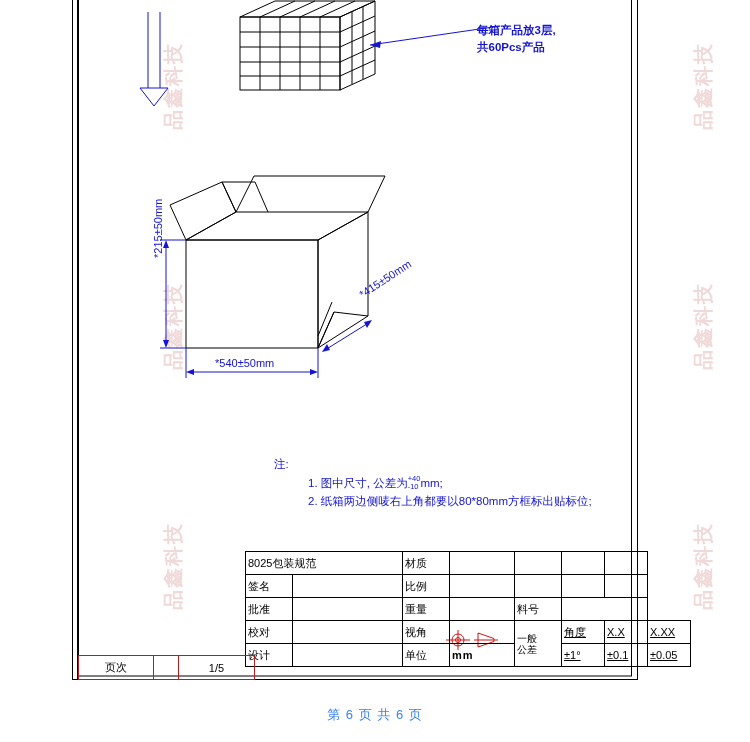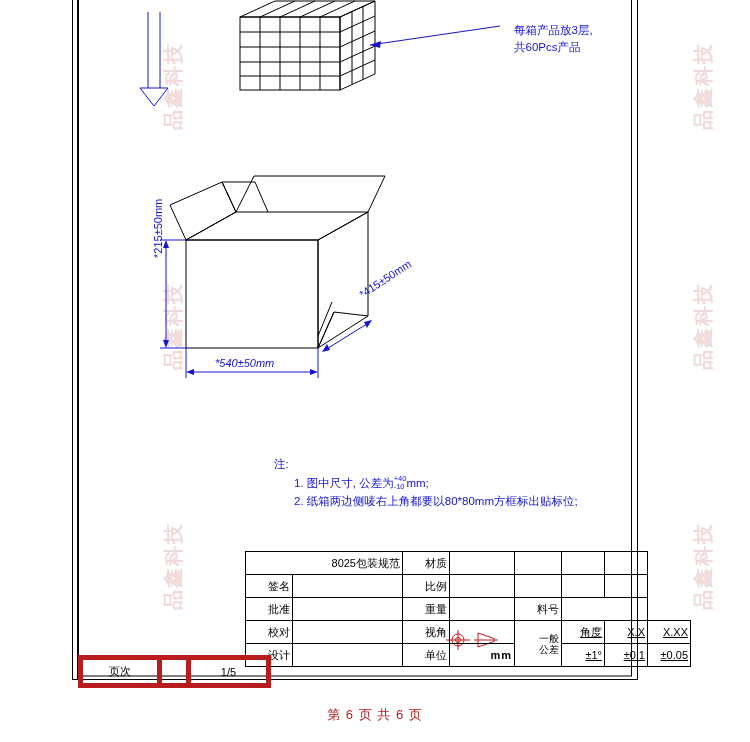--- a/index.html
+++ b/index.html
@@ -50,50 +50,50 @@
     box-sizing: border-box;
   }
   
   .note-blue {
     position: absolute;
     color: #1414d2;
     font-size: 11.5px;
     line-height: 17px;
     white-space: nowrap;
   }
-  .callout-1 { left: 514px; top: 22px; }
+  .callout-1 { left: 477px; top: 22px; font-weight: bold; }
   .callout-1 .l2 { display:block; }
 
   .notes-block {
     position: absolute;
     left: 272px;
     top: 455px;
     color: #1414d2;
     font-size: 11.5px;
     line-height: 18.5px;
   }
   .notes-block .title { margin-left: 2px; }
-  .notes-block .item { margin-left: 22px; white-space: nowrap; }
+  .notes-block .item { margin-left: 36px; white-space: nowrap; }
   .frac {
     display: inline-block;
     vertical-align: -0.35em;
     font-size: 7.5px;
     line-height: 8px;
     text-align: left;
   }
   .frac span { display: block; }
 
   
   .dim {
     position: absolute;
     color: #1414d2;
     font-size: 11px;
     white-space: nowrap;
   }
-  .dim-540 { left: 215px; top: 357px; font-style: italic; }
+  .dim-540 { left: 215px; top: 357px; }
   .dim-215 {
     left: 152px; top: 258px;
     transform: rotate(-90deg);
     transform-origin: left top;
   }
   .dim-415 {
     left: 357px; top: 290px;
     transform: rotate(-33deg);
     transform-origin: left top;
   }
@@ -103,58 +103,58 @@
     position: absolute;
     left: 245px;
     top: 551px;
     border-collapse: collapse;
     font-size: 11px;
     color: #000;
   }
   .title-block td {
     border: 1px solid #000;
     height: 22px;
-    text-align: right;
+    text-align: left;
     vertical-align: middle;
     padding: 0 2px;
     white-space: nowrap;
   }
   .tb-spec { width: 152px; }
   .tb-val  { width: 60px; }
   .tb-lbl  { width: 42px; }
   .tb-small{ width: 38px; text-decoration: underline; }
 
   
   .page-row {
     position: absolute;
     left: 78px;
     top: 655px;
     border-collapse: collapse;
     font-size: 11px;
   }
   .page-row td {
-    border: 5px solid #b91c1c;
+    border: 1px solid #b91c1c;
     height: 21px;
     text-align: center;
     vertical-align: middle;
     white-space: nowrap;
   }
   .pr-a { width: 72px; }
   .pr-b { width: 22px; }
   .pr-c { width: 73px; }
 
   .footer {
     position: absolute;
     left: 0;
     top: 706px;
     width: 750px;
     text-align: center;
     font-size: 13px;
     letter-spacing: 1px;
-    color: #b91c1c;
+    color: #3b82f6;
   }
   svg.draw {
     position: absolute;
     left: 0; top: 0;
     width: 750px; height: 742px;
     pointer-events: none;
   }
   .mm-cell { font-weight: bold; letter-spacing: 1px; }
 </style>
 </head>

